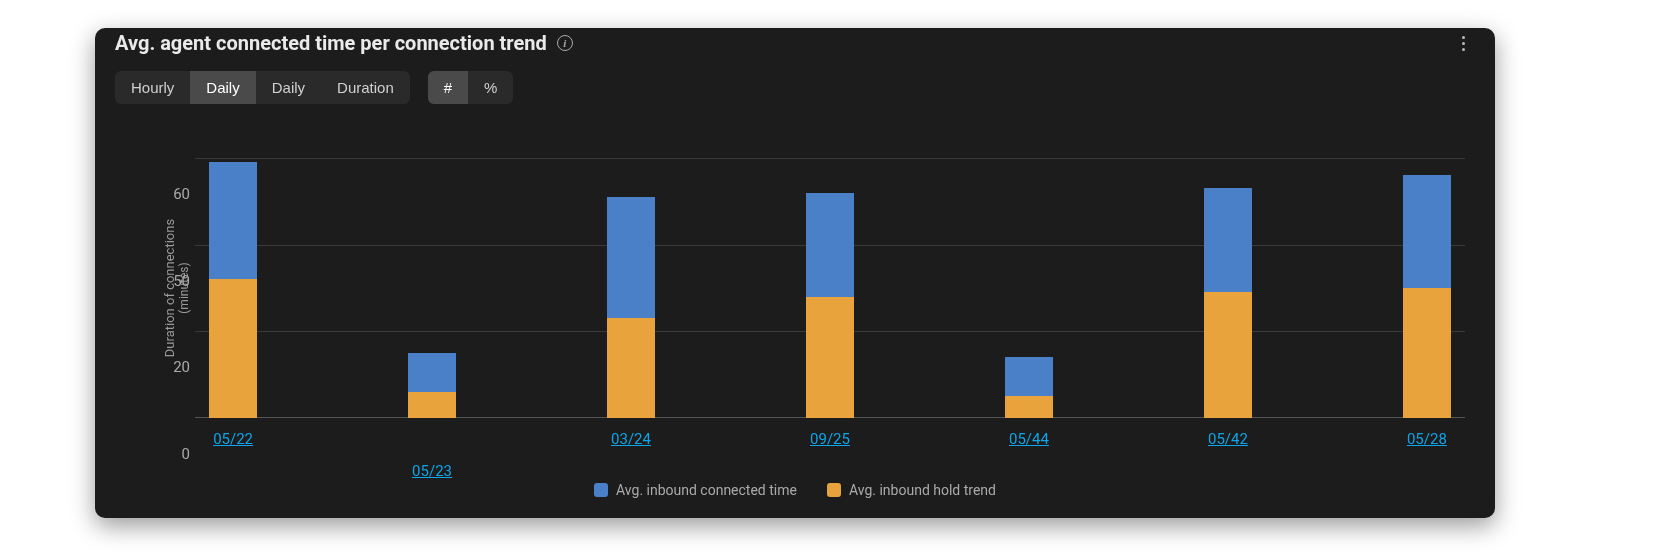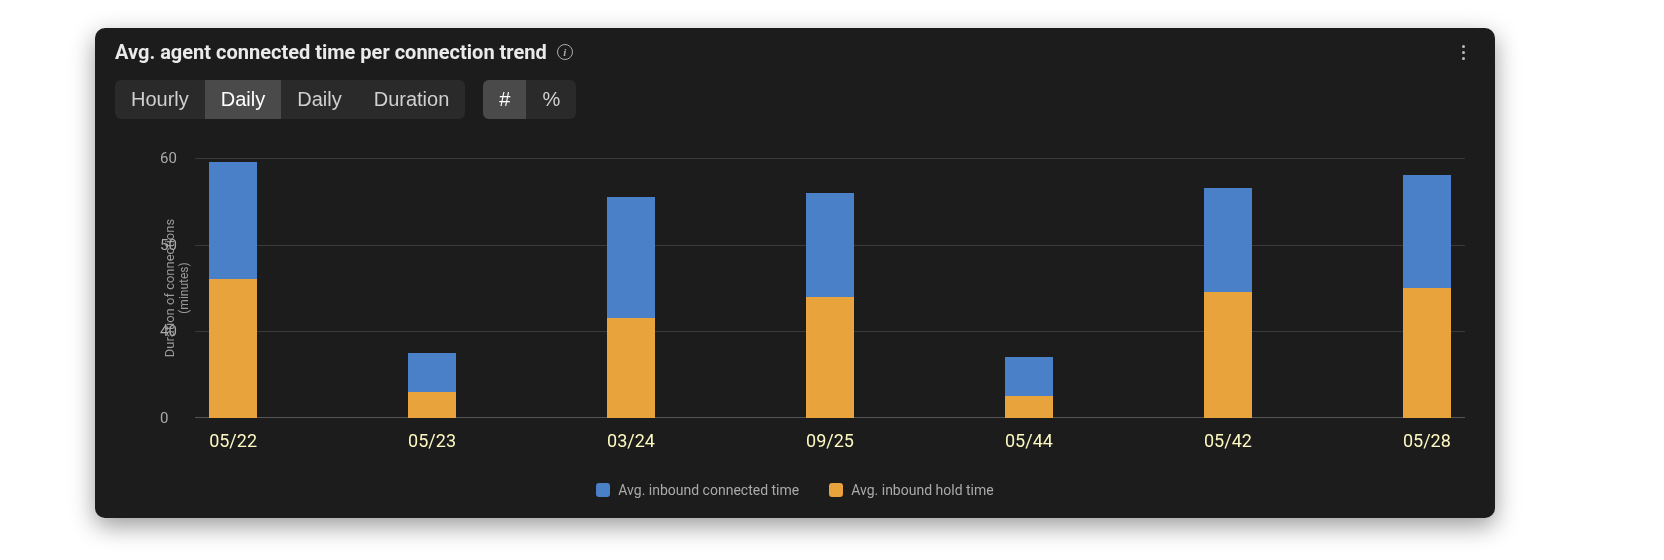--- a/index.html
+++ b/index.html
@@ -9,21 +9,21 @@
     left: 95px; top: 28px;
     width: 1400px; height: 490px;
     background: #1c1c1c;
     border-radius: 10px;
     box-shadow: 0 8px 24px rgba(0,0,0,0.4);
     color: #ccc;
   }
   .card-header {
     display: flex;
     align-items: center;
-    padding: 12px 20px 0 20px;
+    padding: 3px 20px 0 20px;
   }
   .title {
     font-size: 20px;
     font-weight: 700;
     color: #eaeaea;
   }
   .info-icon {
     margin-left: 10px;
     width: 16px; height: 16px;
     display: inline-flex; align-items: center; justify-content: center;
@@ -51,21 +51,21 @@
     padding: 16px 20px 0 20px;
   }
   .seggroup {
     display: inline-flex;
     background: #2a2a2a;
     border-radius: 6px;
     overflow: hidden;
   }
   .segbtn {
     padding: 8px 16px;
-    font-size: 20px;
+    font-size: 15px;
     color: #d0d0d0;
     cursor: pointer;
     border: none;
     background: transparent;
   }
   .segbtn.active {
     background: #4a4a4a;
     color: #fff;
   }
 
@@ -93,24 +93,25 @@
   }
   .plot {
     position: absolute;
     left: 80px; right: 10px;
     top: 10px; height: 260px;
   }
   .ytick {
     position: absolute;
     left: -35px;
     width: 30px;
-    text-align: left;
+    text-align: right;
     font-size: 15px;
     color: #aaa;
     transform: translateY(-50%);
+    margin-top: 36px;
   }
   .grid {
     position: absolute;
     left: 0; right: 0;
     height: 1px;
     background: #3a3a3a;
   }
   .baseline {
     position: absolute;
     left: 0; right: 0;
@@ -131,23 +132,24 @@
   .seg.conn { background: #4a80c7; }
   .xlabels {
     position: absolute;
     left: 80px; right: 10px;
     top: 282px;
     height: 30px;
   }
   .xlabel {
     position: absolute;
     transform: translateX(-50%);
-    font-size: 18px;
-    color: #fef9c3;
+    font-size: 15px;
+    color: #0ea5e9;
     white-space: nowrap;
+    text-decoration: underline;
   }
   .legend {
     position: absolute;
     left: 0; right: 0;
     bottom: 0;
     display: flex;
     justify-content: center;
     gap: 30px;
     font-size: 14px;
     color: #aaa;
@@ -189,21 +191,21 @@
     <div class="yaxis-title">
       <span>Duration of connections</span>
       <span class="yaxis-sub">(minutes)</span>
     </div>
 
     <div class="plot" id="plot">
 
       <div class="baseline"></div>
     <div class="ytick" style="top: 260px;">0</div>
         <div class="grid" style="top: 173.333px;"></div>
-        <div class="ytick" style="top: 173.333px;">40</div>
+        <div class="ytick" style="top: 173.333px;">20</div>
         <div class="grid" style="top: 86.6667px;"></div>
         <div class="ytick" style="top: 86.6667px;">50</div>
         <div class="grid" style="top: 0px;"></div>
         <div class="ytick" style="top: 0px;">60</div>
         <div class="barcol" style="left: 3%;">
           <div class="seg conn" style="height: 117px;"></div>
           <div class="seg hold" style="height: 138.667px;"></div>
         </div>
         <div class="barcol" style="left: 18.6667%;">
           <div class="seg conn" style="height: 39px;"></div>
@@ -225,33 +227,33 @@
           <div class="seg conn" style="height: 104px;"></div>
           <div class="seg hold" style="height: 125.667px;"></div>
         </div>
         <div class="barcol" style="left: 97%;">
           <div class="seg conn" style="height: 112.667px;"></div>
           <div class="seg hold" style="height: 130px;"></div>
         </div>
       </div>
     <div class="xlabels" id="xlabels">
         <div class="xlabel" style="left: 3%;">05/22</div>
-        <div class="xlabel" style="left: 18.6667%;">05/23</div>
+        <div class="xlabel" style="left: 18.6667%; margin-top: 32px;">05/23</div>
         <div class="xlabel" style="left: 34.3333%;">03/24</div>
         <div class="xlabel" style="left: 50%;">09/25</div>
         <div class="xlabel" style="left: 65.6667%;">05/44</div>
         <div class="xlabel" style="left: 81.3333%;">05/42</div>
         <div class="xlabel" style="left: 97%;">05/28</div>
       </div>
 
     <div class="legend">
       <span class="item">
         <span class="swatch conn"></span>
         <span>Avg. inbound connected time</span>
       </span>
       <span class="item">
         <span class="swatch hold"></span>
-        <span>Avg. inbound hold time</span>
+        <span>Avg. inbound hold trend</span>
       </span>
     </div>
   </div>
 
 </div>
 
 </body></html>

